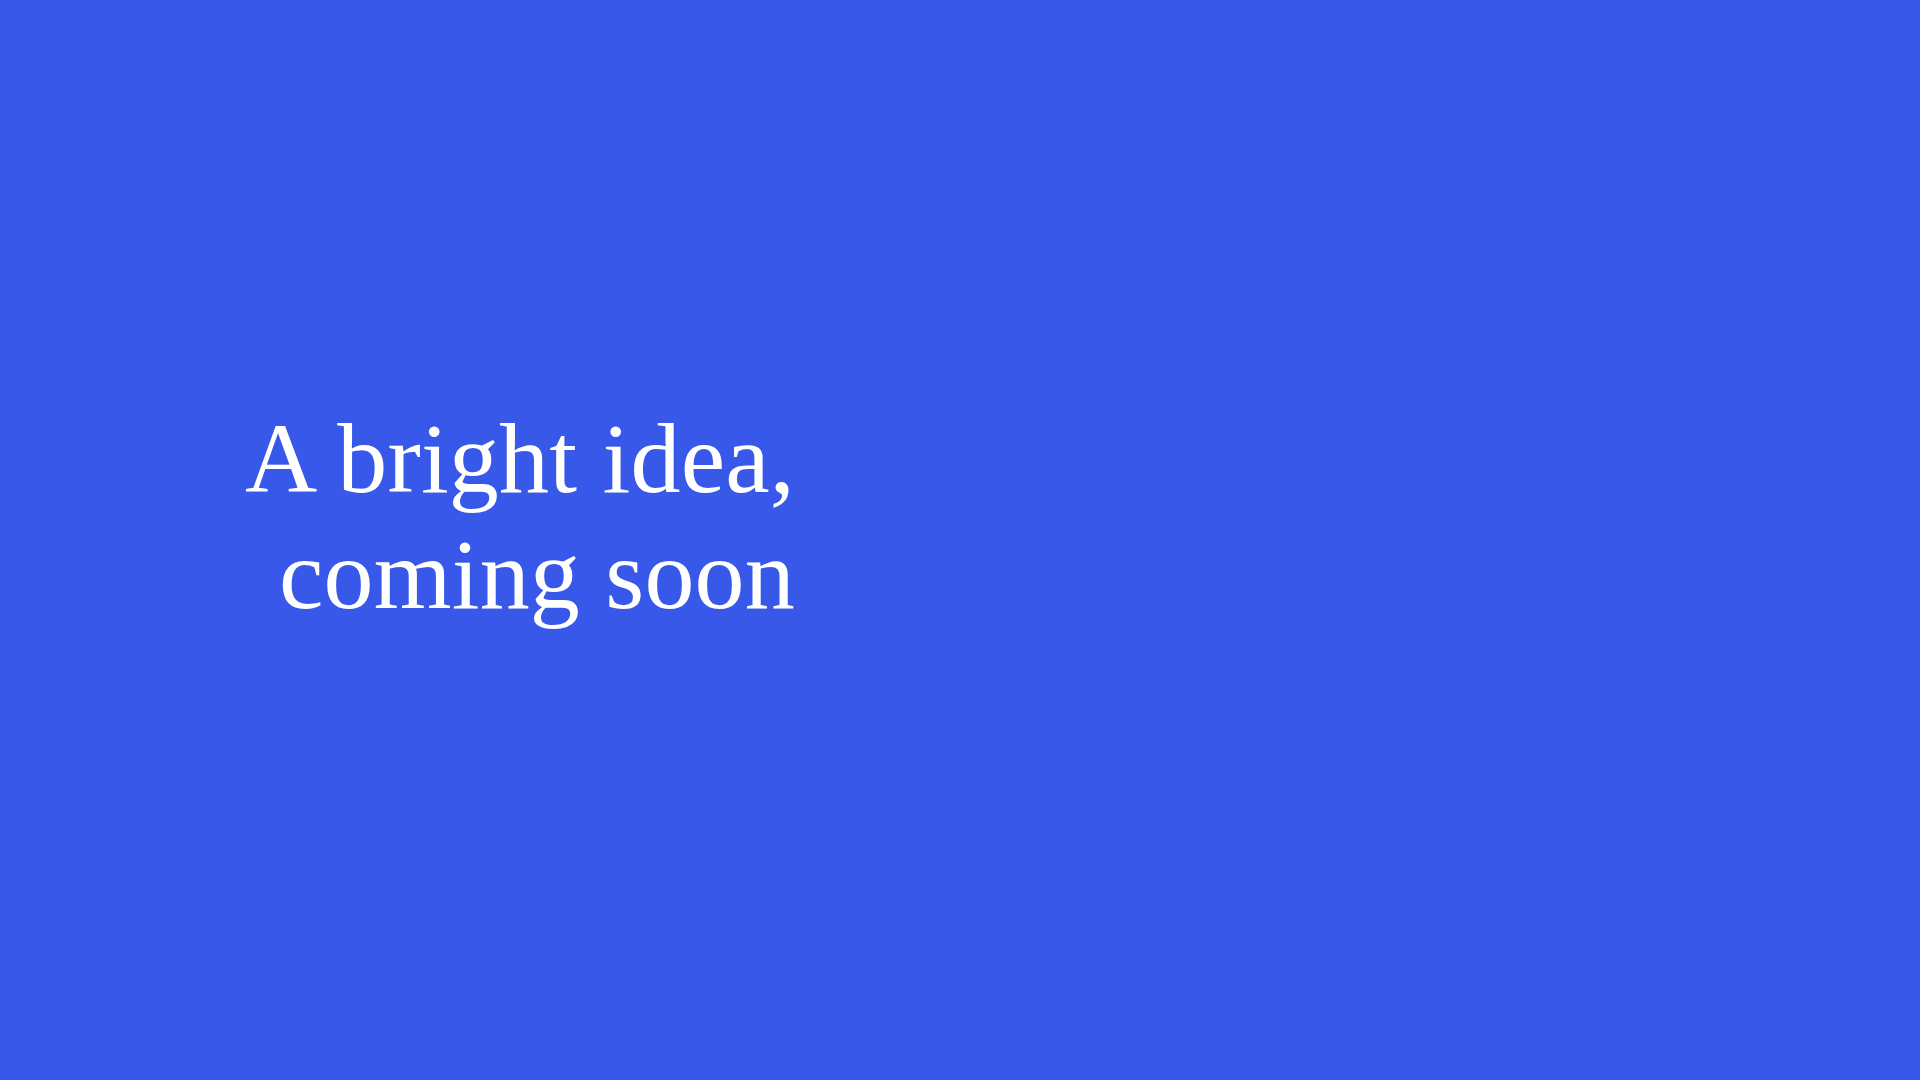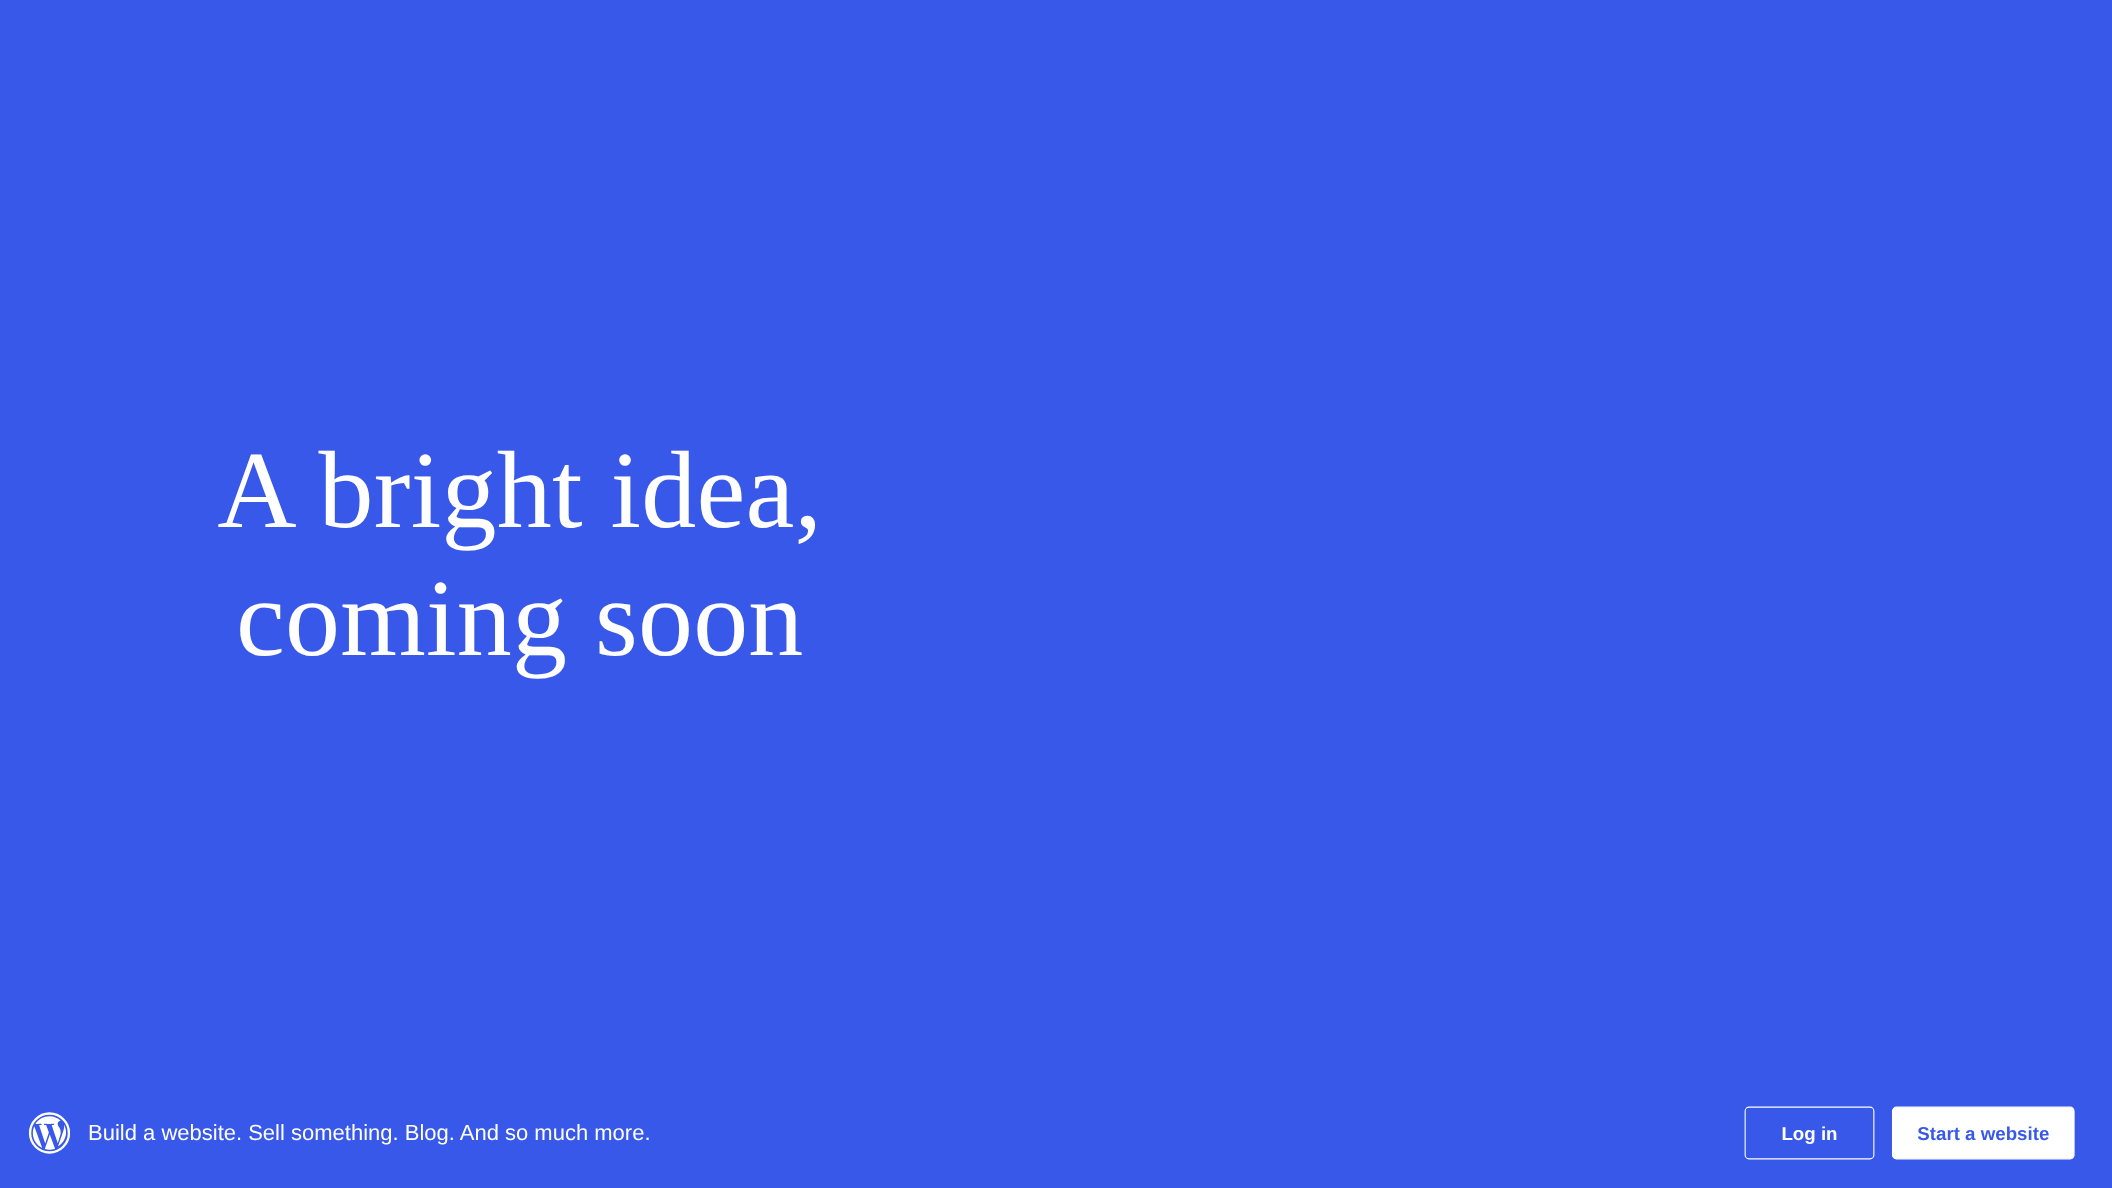--- a/index.html
+++ b/index.html
@@ -39,23 +39,24 @@
     top: 388px;
     width: 645px;
   }
 
   .headline {
     font-family: "Liberation Serif", "DejaVu Serif", serif;
     font-weight: 400;
     font-size: 100px;
     line-height: 116px;
     color: #ffffff;
-    text-align: center;
+    text-align: right;
     letter-spacing: 0.2px;
     white-space: pre-line;
+    margin-top: 13px;
   }
 
   
   .footer {
     position: absolute;
     left: 0;
     bottom: 0;
     width: 1920px;
     height: 100px;
     display: flex;
@@ -133,42 +134,14 @@
 
 <div id="page-root">
 
   <section class="hero">
     <div class="hero-inner">
       <h1 class="headline">A bright idea,
 coming soon</h1>
     </div>
   </section>
 
-  <footer class="footer">
-
-    <div class="footer-left">
-      <span class="wp-logo">
-        <svg viewBox="0 0 122.5 122.5" width="38" height="38" aria-hidden="true">
-          <circle cx="61.25" cy="61.25" r="57" fill="none" stroke="#ffffff" stroke-width="7"></circle>
-          <path fill="#ffffff" d="M12.4,61.2c0,19.3,11.2,36,27.5,43.9L16.6,41.3C14,47.5,12.4,54.2,12.4,61.2z
-            M94.1,58.8c0-6-2.2-10.2-4-13.5c-2.5-4-4.8-7.4-4.8-11.5c0-4.5,3.4-8.7,8.2-8.7c0.2,0,0.4,0,0.6,0.1
-            c-8.7-8-20.4-12.9-33.2-12.9c-17.2,0-32.3,8.8-41.1,22.2c1.2,0,2.3,0.1,3.2,0.1c5.1,0,13.1-0.6,13.1-0.6
-            c2.6-0.2,2.9,3.7,0.3,4c0,0-2.6,0.3-5.6,0.5l17.9,53.2l10.7-32.2l-7.6-20.9c-2.6-0.2-5.1-0.5-5.1-0.5
-            c-2.6-0.2-2.3-4.2,0.3-4c0,0,8.1,0.6,12.9,0.6c5.1,0,13.1-0.6,13.1-0.6c2.6-0.2,2.9,3.7,0.3,4c0,0-2.6,0.3-5.6,0.5
-            l17.8,52.8l4.9-16.4C92.6,68.1,94.1,63.1,94.1,58.8z
-            M62.2,65.6l-14.7,42.9c4.4,1.3,9.1,2,13.9,2c5.7,0,11.2-1,16.3-2.8c-0.1-0.2-0.3-0.4-0.4-0.7L62.2,65.6z
-            M104,36.1c0.2,1.5,0.3,3.2,0.3,4.9c0,4.9-0.9,10.3-3.6,17.1l-14.6,42.1c14.2-8.3,23.7-23.6,23.7-41.2
-            C109.8,51.8,107.7,43.5,104,36.1z"></path>
-        </svg>
-      </span>
-      <span class="tagline">Build a website. Sell something. Blog. And so much more.</span>
-    </div>
-
-    <div class="footer-spacer"></div>
-
-    <div class="footer-actions">
-      <a class="btn btn-outline">Log in</a>
-      <a class="btn btn-solid">Start a website</a>
-    </div>
-
-  </footer>
 
 </div>
 
 </body></html>

